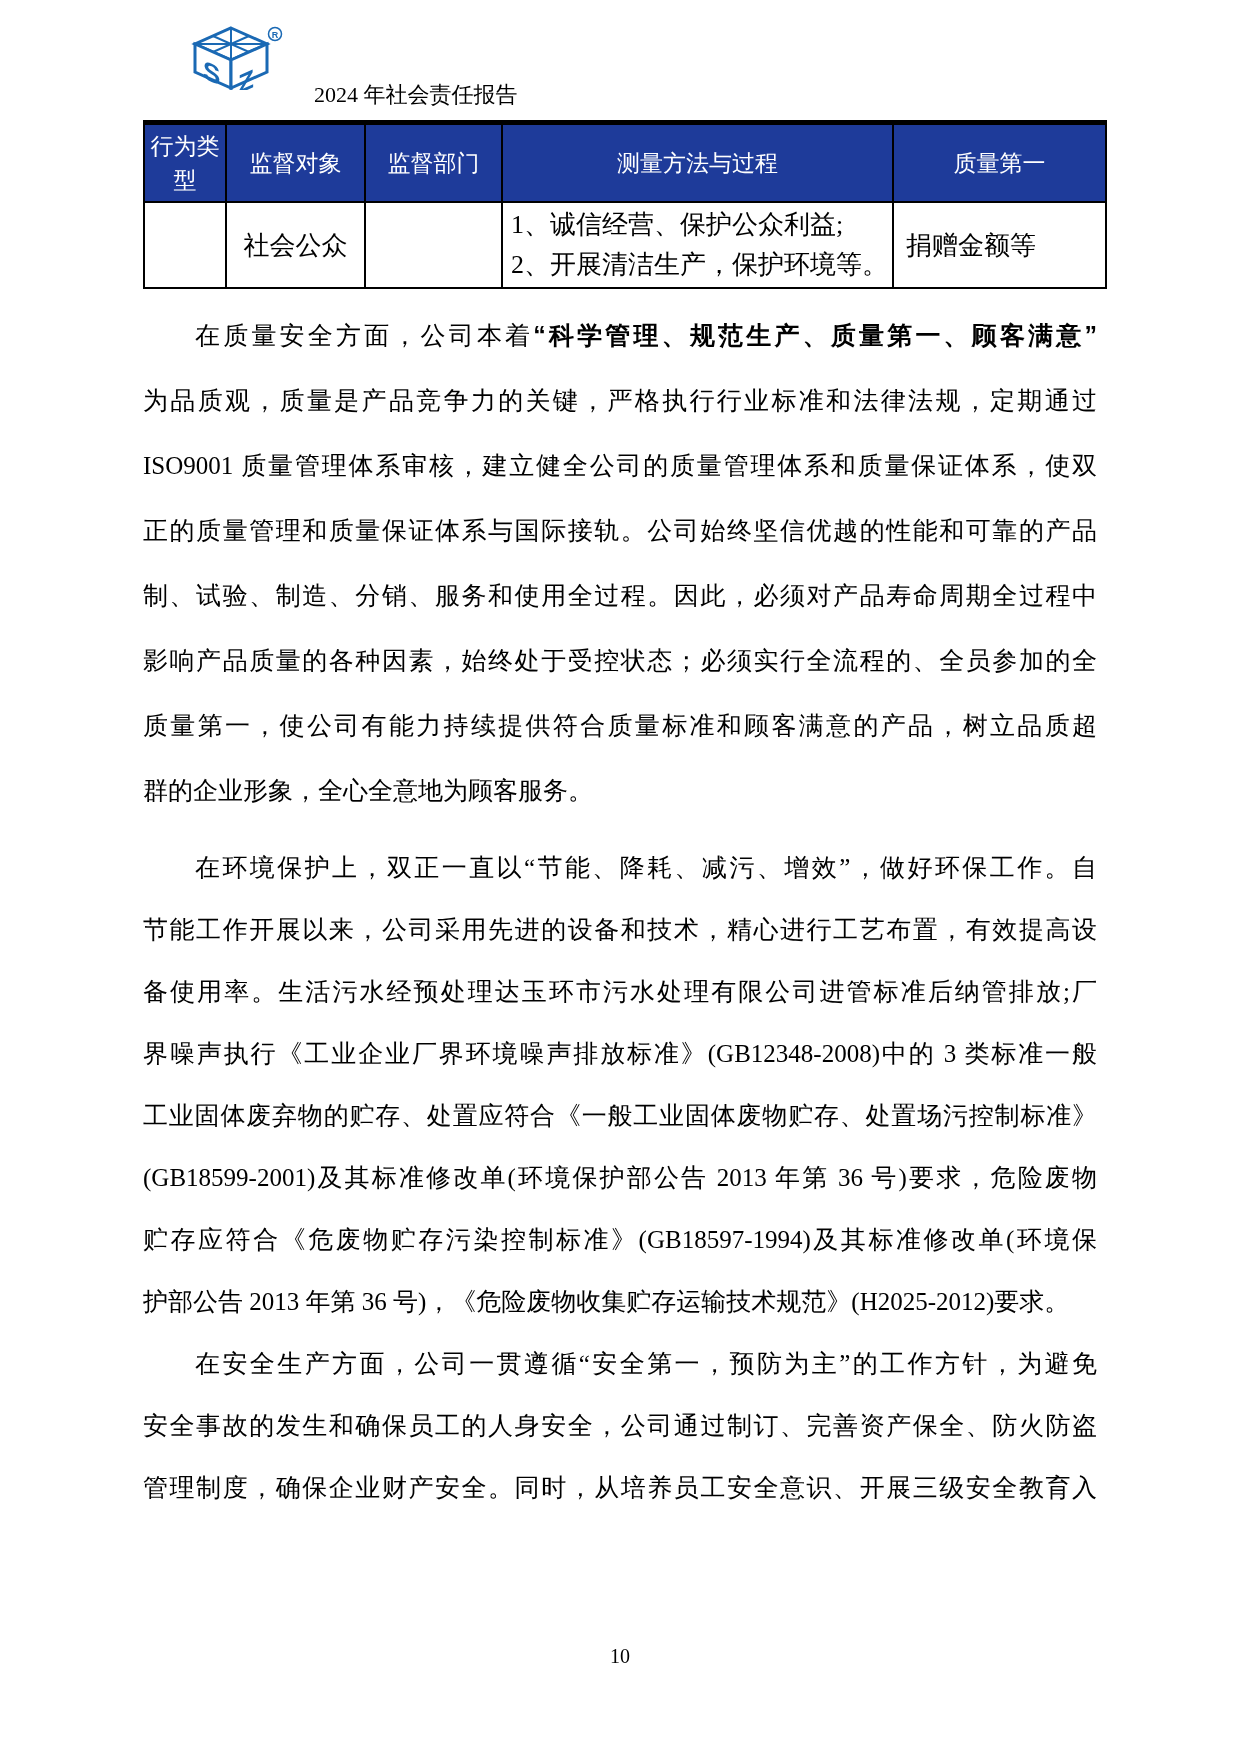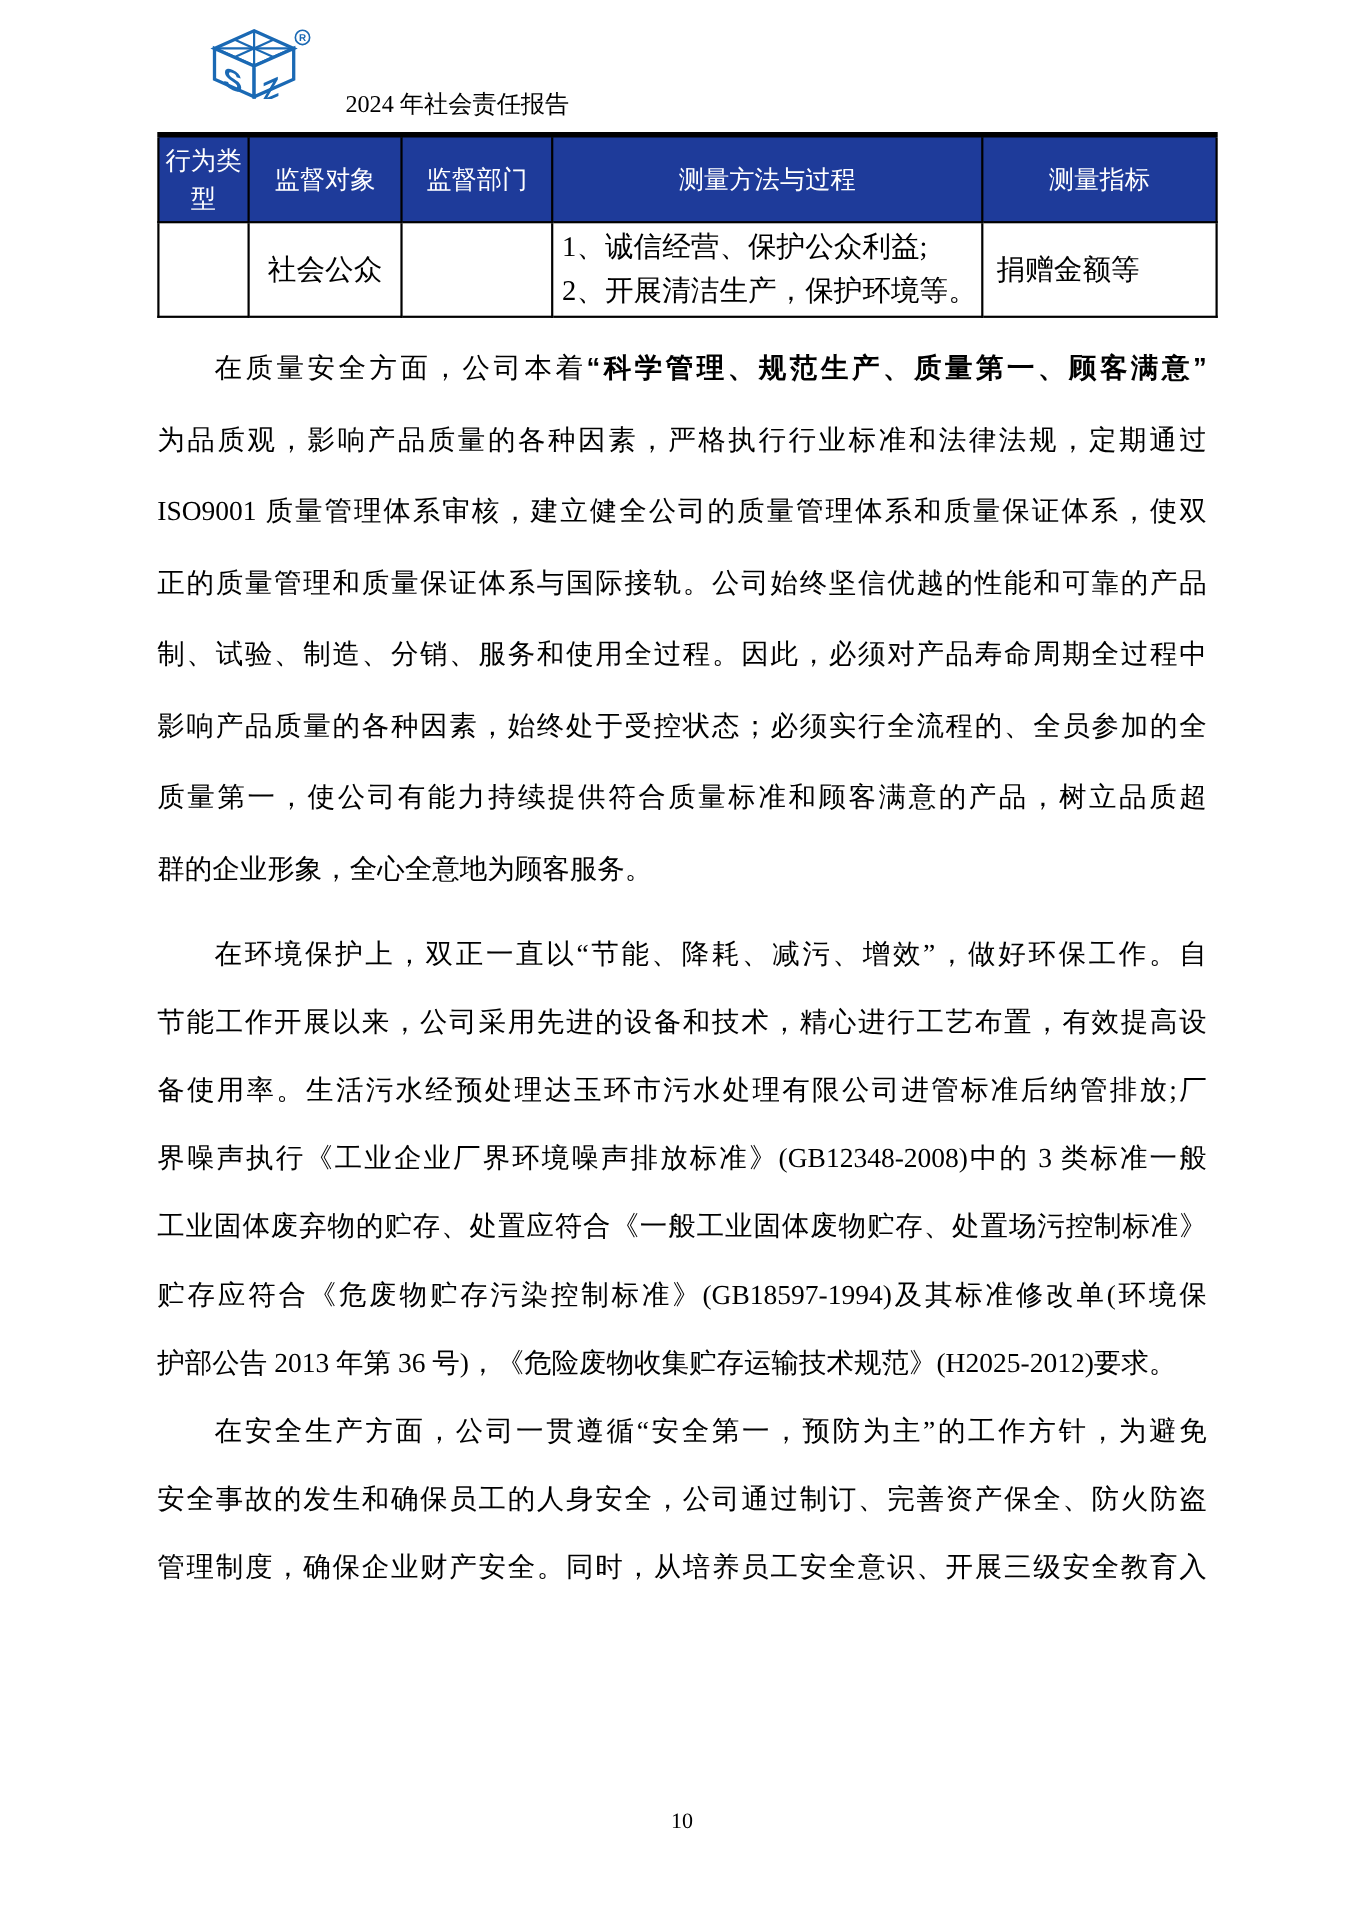--- a/index.html
+++ b/index.html
@@ -105,52 +105,53 @@
 
   <div class="report-title">2024 年社会责任报告</div>
 
   <table class="doc-table">
     <tbody>
       <tr class="hdr">
         <td class="c1">行为类型</td>
         <td class="c2">监督对象</td>
         <td class="c3">监督部门</td>
         <td class="c4">测量方法与过程</td>
-        <td class="c5">测量指标</td>
+        <td class="c5">质量第一</td>
       </tr>
       <tr class="bodyrow">
         <td class="c1"></td>
         <td class="c2 cell-center">社会公众</td>
         <td class="c3"></td>
         <td class="c4 cell-method">
           <div>1、诚信经营、保护公众利益;</div>
           <div>2、开展清洁生产，保护环境等。</div>
         </td>
         <td class="c5 cell-indicator">捐赠金额等</td>
       </tr>
     </tbody>
   </table>
 
   <div class="body-text">
       <div class="para para1">
         <div class="line jf ind"><span>在质量安全方面，公司本着</span><span class="bold-seg">“科学管理、规范生产、质量第一、顾客满意”</span></div>
-        <div class="line jf"><span>为品质观，影响产品质量的各种因素，严格执行行业标准和法律法规，定期通过</span></div>
+        <div class="line jf"><span>为品质观，质量是产品竞争力的关键，严格执行行业标准和法律法规，定期通过</span></div>
         <div class="line jf"><span>ISO9001 质量管理体系审核，建立健全公司的质量管理体系和质量保证体系，使双</span></div>
         <div class="line jf"><span>正的质量管理和质量保证体系与国际接轨。公司始终坚信优越的性能和可靠的产品</span></div>
         <div class="line jf"><span>制、试验、制造、分销、服务和使用全过程。因此，必须对产品寿命周期全过程中</span></div>
         <div class="line jf"><span>影响产品质量的各种因素，始终处于受控状态；必须实行全流程的、全员参加的全</span></div>
         <div class="line jf"><span>质量第一，使公司有能力持续提供符合质量标准和顾客满意的产品，树立品质超</span></div>
         <div class="line"><span>群的企业形象，全心全意地为顾客服务。</span></div>
       </div>
       <div class="para para2">
         <div class="line jf ind"><span>在环境保护上，双正一直以“节能、降耗、减污、增效”，做好环保工作。自</span></div>
         <div class="line jf"><span>节能工作开展以来，公司采用先进的设备和技术，精心进行工艺布置，有效提高设</span></div>
         <div class="line jf"><span>备使用率。生活污水经预处理达玉环市污水处理有限公司进管标准后纳管排放;厂</span></div>
         <div class="line jf"><span>界噪声执行《工业企业厂界环境噪声排放标准》(GB12348-2008)中的 3 类标准一般</span></div>
         <div class="line jf"><span>工业固体废弃物的贮存、处置应符合《一般工业固体废物贮存、处置场污控制标准》</span></div>
+        <div class="line jf"><span>(GB18599-2001)及其标准修改单(环境保护部公告 2013 年第 36 号)要求，危险废物</span></div>
         <div class="line jf"><span>贮存应符合《危废物贮存污染控制标准》(GB18597-1994)及其标准修改单(环境保</span></div>
         <div class="line"><span>护部公告 2013 年第 36 号)，《危险废物收集贮存运输技术规范》(H2025-2012)要求。</span></div>
       </div>
       <div class="para para3">
         <div class="line jf ind"><span>在安全生产方面，公司一贯遵循“安全第一，预防为主”的工作方针，为避免</span></div>
         <div class="line jf"><span>安全事故的发生和确保员工的人身安全，公司通过制订、完善资产保全、防火防盗</span></div>
         <div class="line jf"><span>管理制度，确保企业财产安全。同时，从培养员工安全意识、开展三级安全教育入</span></div>
       </div>
     </div>
 

